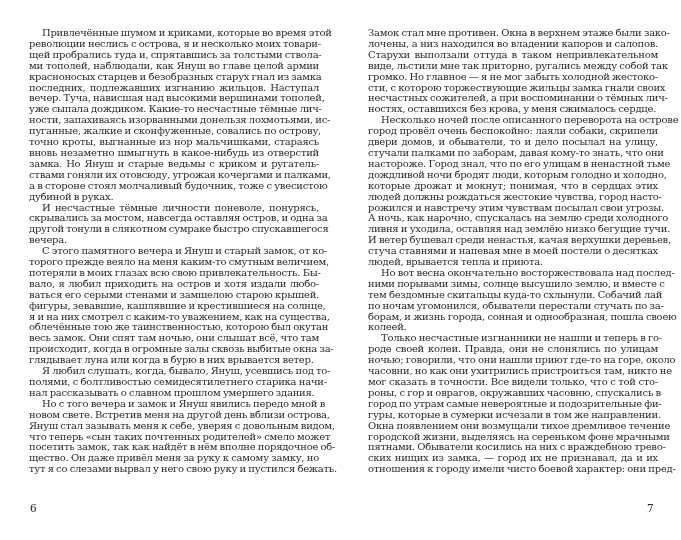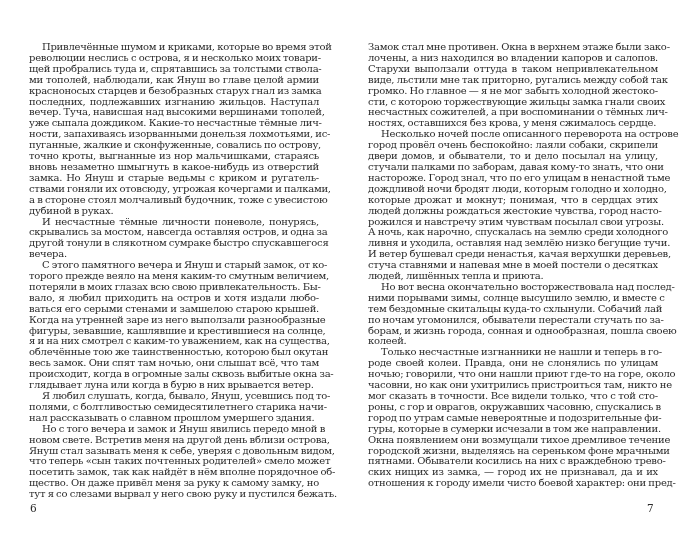--- a/index.html
+++ b/index.html
@@ -22,21 +22,21 @@
   }
   .page {
     position: absolute;
     top: 0;
     height: 540px;
   }
   .page-left  { left: 0;   width: 340px; }
   .page-right { left: 341px; width: 340px; }
   .column {
     position: absolute;
-    top: 42px;
+    top: 28px;
     width: 290px;
   }
   .page-left .column  { left: 29px; }
   .page-right .column { left: 27px; }
   .line {
     display: block;
     height: 10.92px;
     line-height: 10.92px;
     font-size: 10px;
     white-space: nowrap;
@@ -80,21 +80,20 @@
         <span class="line last">дубиной в руках.</span>
         <span class="line indent">И несчастные тёмные личности поневоле, понурясь,</span>
         <span class="line">скрывались за мостом, навсегда оставляя остров, и одна за</span>
         <span class="line">другой тонули в слякотном сумраке быстро спускавшегося</span>
         <span class="line last">вечера.</span>
         <span class="line indent">С этого памятного вечера и Януш и старый замок, от ко-</span>
         <span class="line">торого прежде веяло на меня каким-то смутным величием,</span>
         <span class="line">потеряли в моих глазах всю свою привлекательность. Бы-</span>
         <span class="line">вало, я любил приходить на остров и хотя издали любо-</span>
         <span class="line">ваться его серыми стенами и замшелою старою крышей.</span>
-        <span class="line">Когда на утренней заре из него выползали разнообразные</span>
         <span class="line">фигуры, зевавшие, кашлявшие и крестившиеся на солнце,</span>
         <span class="line">я и на них смотрел с каким-то уважением, как на существа,</span>
         <span class="line">облечённые тою же таинственностью, которою был окутан</span>
         <span class="line">весь замок. Они спят там ночью, они слышат всё, что там</span>
         <span class="line">происходит, когда в огромные залы сквозь выбитые окна за-</span>
         <span class="line last">глядывает луна или когда в бурю в них врывается ветер.</span>
         <span class="line indent">Я любил слушать, когда, бывало, Януш, усевшись под то-</span>
         <span class="line">полями, с болтливостью семидесятилетнего старика начи-</span>
         <span class="line last">нал рассказывать о славном прошлом умершего здания.</span>
         <span class="line indent">Но с того вечера и замок и Януш явились передо мной в</span>
@@ -123,21 +122,21 @@
         <span class="line">стучали палками по заборам, давая кому-то знать, что они</span>
         <span class="line">настороже. Город знал, что по его улицам в ненастной тьме</span>
         <span class="line">дождливой ночи бродят люди, которым голодно и холодно,</span>
         <span class="line">которые дрожат и мокнут; понимая, что в сердцах этих</span>
         <span class="line">людей должны рождаться жестокие чувства, город насто-</span>
         <span class="line">рожился и навстречу этим чувствам посылал свои угрозы.</span>
         <span class="line">А ночь, как нарочно, спускалась на землю среди холодного</span>
         <span class="line">ливня и уходила, оставляя над землёю низко бегущие тучи.</span>
         <span class="line">И ветер бушевал среди ненастья, качая верхушки деревьев,</span>
         <span class="line">стуча ставнями и напевая мне в моей постели о десятках</span>
-        <span class="line last">людей, лишённых тепла и приюта.</span>
+        <span class="line last">людей, врывается тепла и приюта.</span>
         <span class="line indent">Но вот весна окончательно восторжествовала над послед-</span>
         <span class="line">ними порывами зимы, солнце высушило землю, и вместе с</span>
         <span class="line">тем бездомные скитальцы куда-то схлынули. Собачий лай</span>
         <span class="line">по ночам угомонился, обыватели перестали стучать по за-</span>
         <span class="line">борам, и жизнь города, сонная и однообразная, пошла своею</span>
         <span class="line last">колеей.</span>
         <span class="line indent">Только несчастные изгнанники не нашли и теперь в го-</span>
         <span class="line">роде своей колеи. Правда, они не слонялись по улицам</span>
         <span class="line">ночью; говорили, что они нашли приют где-то на горе, около</span>
         <span class="line">часовни, но как они ухитрились пристроиться там, никто не</span>

